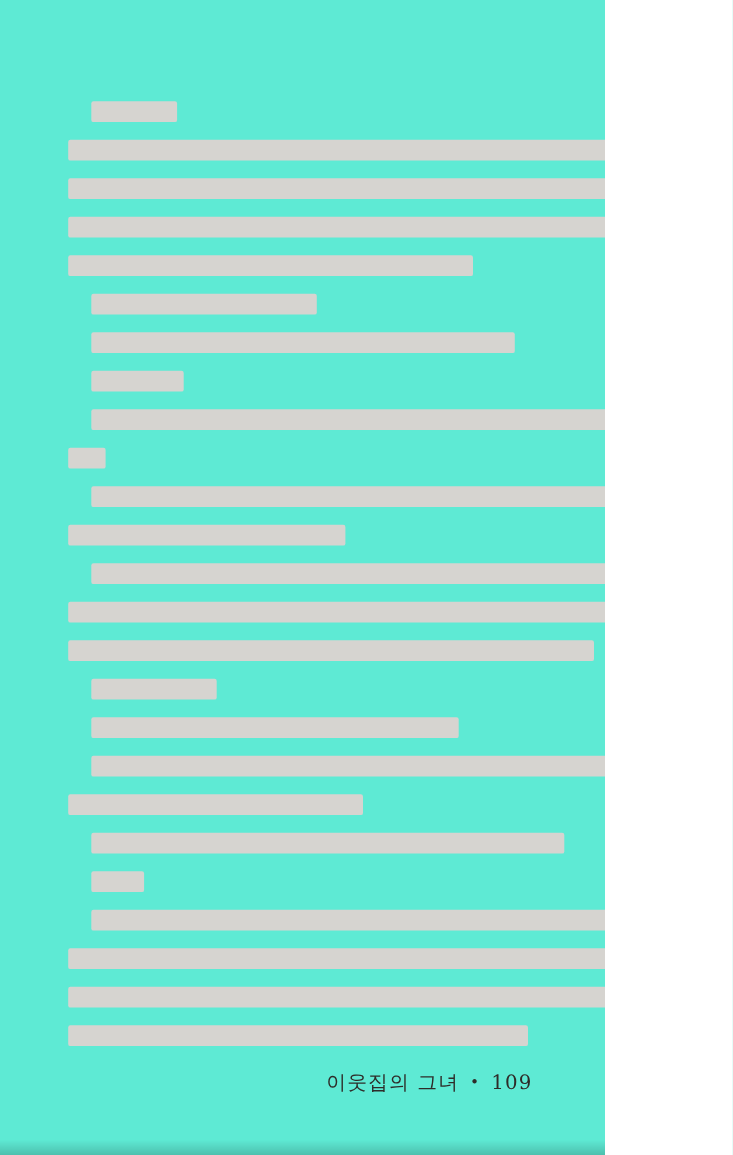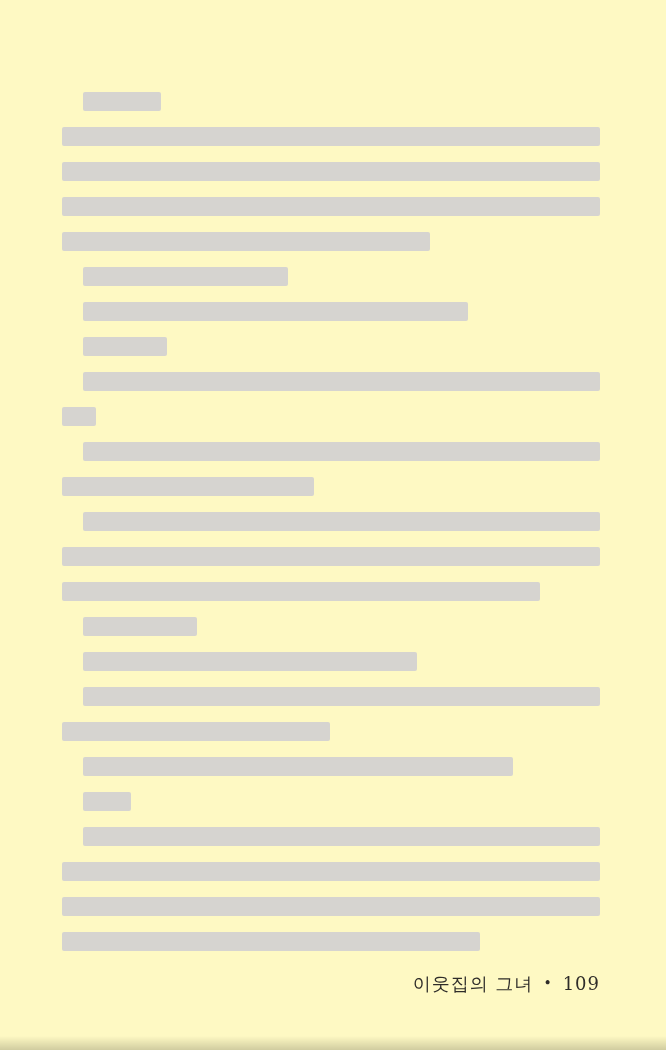--- a/index.html
+++ b/index.html
@@ -2,23 +2,23 @@
 <html><head>
 <meta charset="utf-8">
 <style>
   html, body {
     margin: 0;
     padding: 0;
     background: #ffffff;
   }
   .page {
     position: relative;
-    width: 666px;
+    width: 550px;
     height: 1050px;
-    background: #fef9c3;
+    background: #5eead4;
     overflow: hidden;
     font-family: "DejaVu Serif", "Liberation Serif", serif;
   }
   
   .page::after {
     content: "";
     position: absolute;
     left: 0; right: 0; bottom: 0;
     height: 14px;
     background: linear-gradient(to bottom, rgba(0,0,0,0), rgba(0,0,0,0.18));

